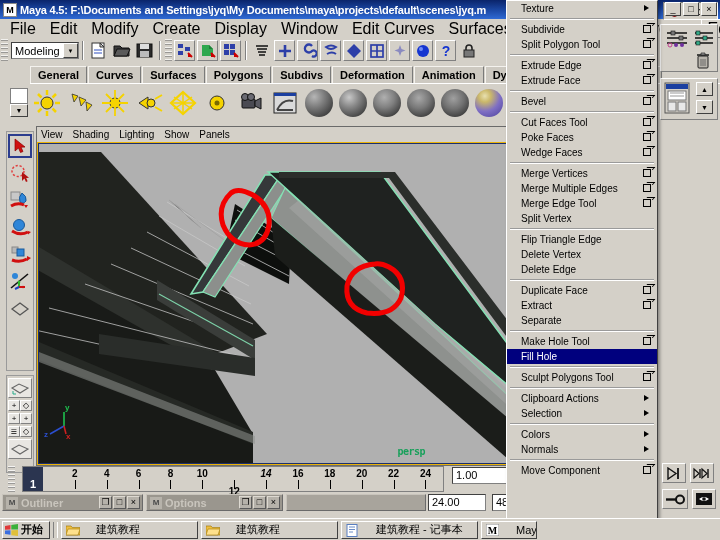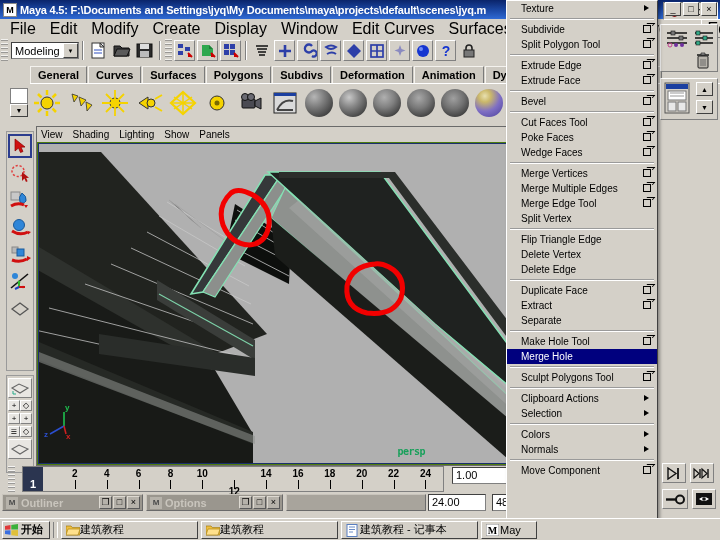--- a/index.html
+++ b/index.html
@@ -147,21 +147,21 @@
   .qb2{display:flex;width:24px;margin-bottom:2px;}
   .qb2 div{
     width:12px;height:11px;background:#e8e6e2;
     border:1px solid #fff;border-right-color:#808080;border-bottom-color:#808080;
     box-sizing:border-box;font-size:8px;line-height:9px;text-align:center;
   }
 
   
   .vpwrap{
     position:absolute;left:36px;top:126px;width:480px;height:340px;
-    background:#4d7c0f;box-sizing:border-box;
+    background:#eab308;box-sizing:border-box;
     border:1px solid #6a6a6a;
   }
   .vpmenubar{
     height:15px;background:#d4d0c8;display:flex;align-items:center;
     padding-left:4px;box-sizing:border-box;
   }
   .vpmenubar span{font-size:10px;margin-right:10px;color:#000;}
   .viewport{
     position:absolute;left:1px;top:16px;width:476px;height:321px;
     background:#b0b0b0;overflow:hidden;
@@ -275,21 +275,21 @@
   }
   .startbtn{
     height:18px;margin-left:2px;padding:0 6px 0 2px;display:flex;align-items:center;gap:3px;
     background:#d4d0c8;border:1px solid #fff;border-right-color:#404040;border-bottom-color:#404040;
     font-size:11px;font-weight:bold;box-sizing:border-box;flex:0 0 auto;
   }
   .flaglogo{width:13px;height:12px;position:relative;flex:0 0 auto;}
   .taskdiv{width:3px;height:16px;margin:0 3px;
     border-left:1px solid #808080;border-right:1px solid #fff;flex:0 0 auto;}
   .taskitem{
-    height:18px;width:137px;margin-right:3px;padding:0 4px;display:flex;align-items:center;gap:0;
+    height:18px;width:137px;margin-right:3px;padding:0 4px;display:flex;align-items:center;gap:16px;
     background:#d4d0c8;border:1px solid #fff;border-right-color:#404040;border-bottom-color:#404040;
     font-size:11px;box-sizing:border-box;flex:0 0 auto;overflow:hidden;white-space:nowrap;
   }
   .folderico{width:14px;height:12px;flex:0 0 auto;}
   .tray{
     position:absolute;right:2px;top:2px;height:18px;display:flex;align-items:center;gap:4px;
     padding:0 4px;border:1px solid #808080;border-right-color:#fff;border-bottom-color:#fff;
     box-sizing:border-box;font-size:11px;z-index:36;background:#d4d0c8;
   }
 </style>
@@ -711,21 +711,21 @@
         <div class="tk" style="left: 15.9363%;">4</div>
         <div class="tkline" style="left: 15.9363%;"></div>
         <div class="tk" style="left: 23.9044%;">6</div>
         <div class="tkline" style="left: 23.9044%;"></div>
         <div class="tk" style="left: 31.8725%;">8</div>
         <div class="tkline" style="left: 31.8725%;"></div>
         <div class="tk" style="left: 39.8406%;">10</div>
         <div class="tkline" style="left: 39.8406%;"></div>
         <div class="tk" style="left: 47.8088%; margin-top: 18px;">12</div>
         <div class="tkline" style="left: 47.8088%;"></div>
-        <div class="tk" style="left: 55.7769%;">14</div>
+        <div class="tk" style="left: 55.7769%; font-style: italic;">14</div>
         <div class="tkline" style="left: 55.7769%;"></div>
         <div class="tk" style="left: 63.745%;">16</div>
         <div class="tkline" style="left: 63.745%;"></div>
         <div class="tk" style="left: 71.7131%;">18</div>
         <div class="tkline" style="left: 71.7131%;"></div>
         <div class="tk" style="left: 79.6813%;">20</div>
         <div class="tkline" style="left: 79.6813%;"></div>
         <div class="tk" style="left: 87.6494%;">22</div>
         <div class="tkline" style="left: 87.6494%;"></div>
         <div class="tk" style="left: 95.6175%;">24</div>
@@ -906,21 +906,21 @@
       </div>
       <div class="mrow">
         <span>Separate</span>
       </div>
       <div class="mdiv"></div>
       <div class="mrow">
         <span>Make Hole Tool</span>
         <span class="opt"></span>
       </div>
       <div class="mrow hl">
-        <span>Merge Hole</span>
+        <span>Fill Hole</span>
       </div>
       <div class="mdiv"></div>
       <div class="mrow">
         <span>Sculpt Polygons Tool</span>
         <span class="opt"></span>
       </div>
       <div class="mdiv"></div>
       <div class="mrow">
         <span>Clipboard Actions</span>
         <span class="arr"></span>

